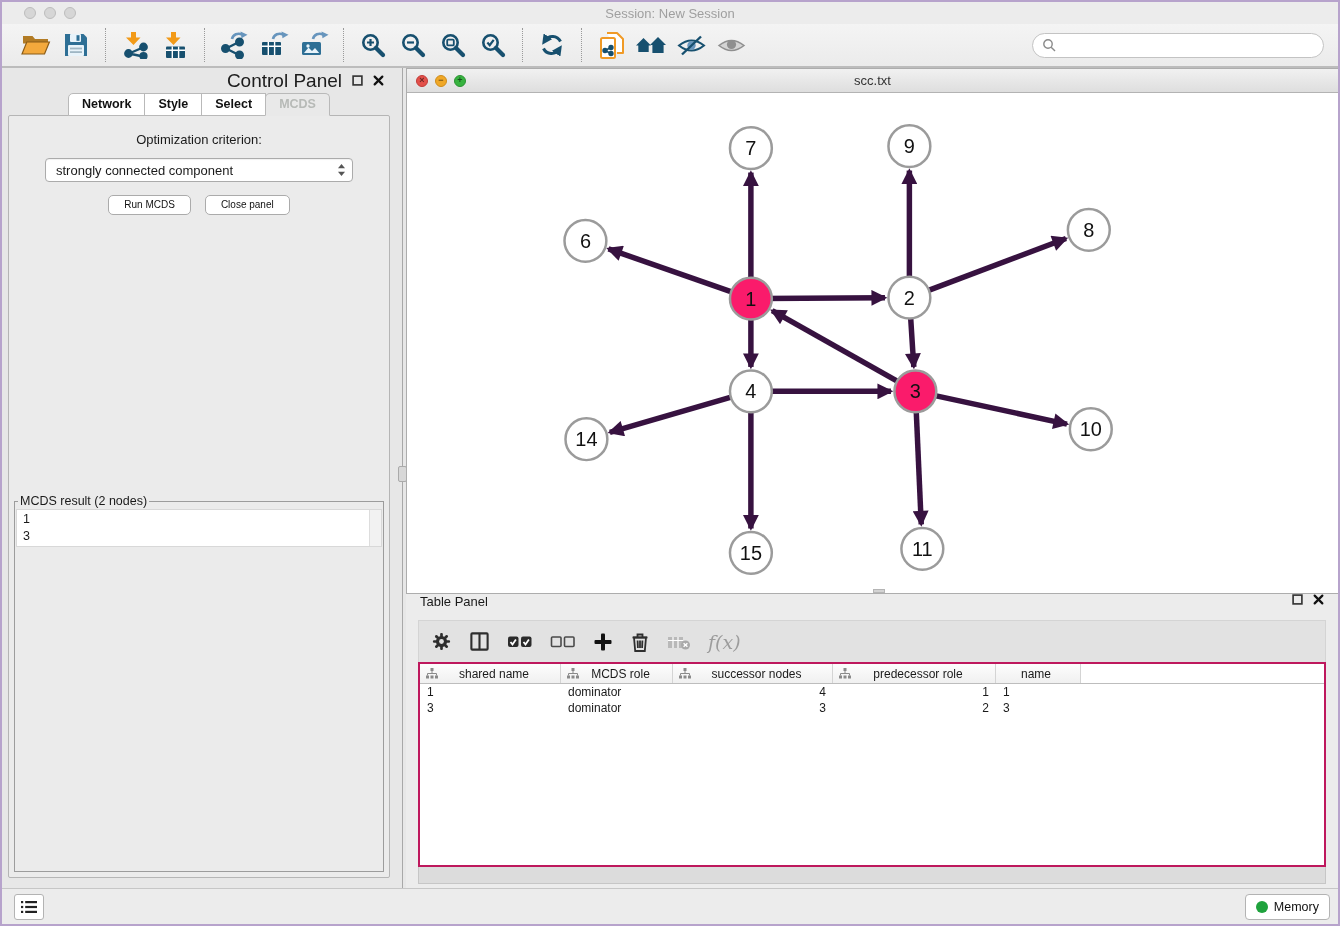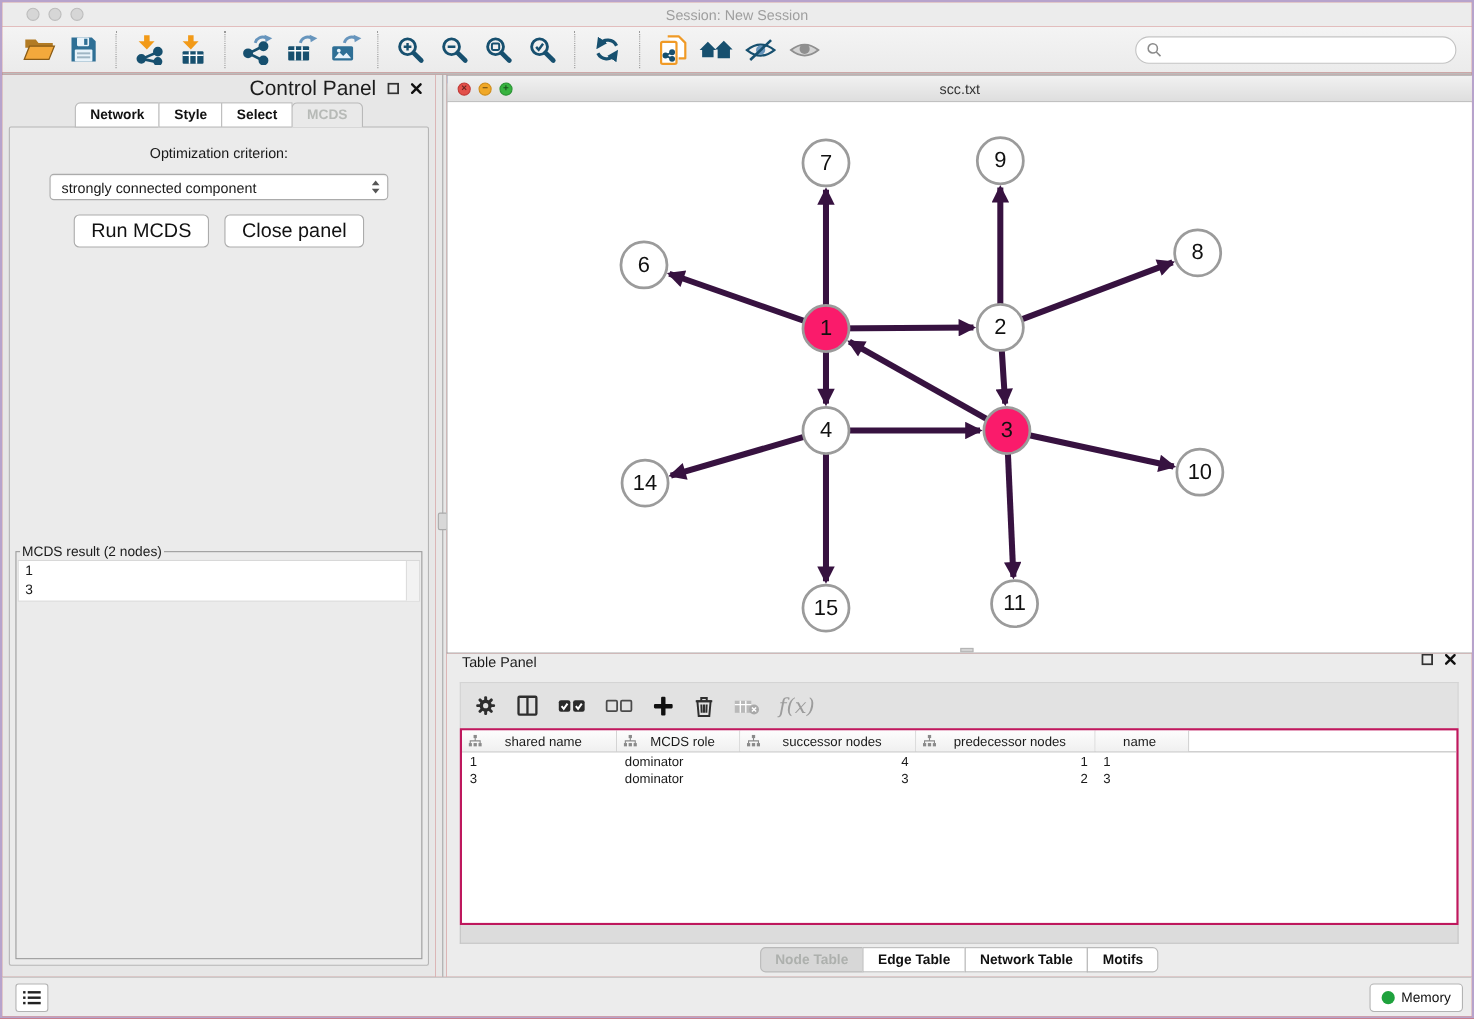--- a/index.html
+++ b/index.html
@@ -38,21 +38,21 @@
             padding:3px 13px 4px; margin-left:-1px; color:#111; }
   .cp-tab:first-child { border-radius:5px 0 0 0; margin-left:0; }
   .cp-tab.active { background:#e9e9e9; color:#b7bab7; border-radius:5px 5px 0 0; border-bottom-color:#e9e9e9; }
   .cp-body { flex:1; margin:0 6px 10px 6px; border:1px solid #b5b5b5; border-radius:2px; background:#ebebeb;
              display:flex; flex-direction:column; align-items:center; padding-top:16px; min-height:0; }
   .opt-label { font-size:13px; margin-bottom:11px; }
   .dropdown { width:308px; height:24px; background:#fff; border:1px solid #ababab; border-radius:4px;
               display:flex; align-items:center; padding:0 6px 0 10px; font-size:13px; box-shadow:inset 0 1px 1px rgba(0,0,0,.06); }
   .dropdown .dd-value { flex:1; }
   .btn-row { display:flex; gap:14px; margin-top:13px; }
-  .cp-btn { background:#fff; border:1px solid #ababab; border-radius:5px; font-size:18px; font-family:inherit;
+  .cp-btn { background:#fff; border:1px solid #ababab; border-radius:5px; font-size:10px; font-family:inherit;
             padding:3px 15px 4px; color:#111; }
   .result-fs { margin-top:auto; width:370px; height:378px; border:1px solid #9c9c9c; margin-bottom:5px;
                padding:1px; font-size:12.5px; background:#ebebeb; }
   .result-fs legend { font-size:12.5px; padding:0 2px; margin-left:2px; }
   .result-box { width:100%; height:100%; background:#fff; border:1px solid #d8d8d8; position:relative; }
   .result-lines { white-space:pre; font-size:12.5px; line-height:17px; padding:1px 6px; }
   .result-scroll { position:absolute; top:0; right:0; bottom:0; width:12px; background:#f2f2f2; border-left:1px solid #ddd; }
 
   
   .vsplit { width:10px; flex:none; position:relative; background:#e7e7e7; }
@@ -514,21 +514,21 @@
               <div class="th" style="width: 163px;">
                 <svg width="12" height="11" viewBox="0 0 12 11" style="flex:none">
                   <g fill="#8a8a8a">
                     <rect x="4.5" y="0" width="3" height="3"></rect>
                     <rect x="0" y="7.5" width="3" height="3"></rect>
                     <rect x="4.5" y="7.5" width="3" height="3"></rect>
                     <rect x="9" y="7.5" width="3" height="3"></rect>
                   </g>
                   <path d="M6 3 V5.5 M1.5 7.5 V5.5 H10.5 V7.5" stroke="#8a8a8a" fill="none"></path>
                 </svg>
-                <span class="th-label">predecessor nodes</span>
+                <span class="th-label">predecessor role</span>
               </div>
               <div class="th" style="width: 85px;">
                 <span class="th-label">name</span>
               </div>
             </div>
           <div id="tp-tbody">
               <div class="tr">
                 <div class="td" style="width: 141px; text-align: left;">1</div>
                 <div class="td" style="width: 112px; text-align: left;">dominator</div>
                 <div class="td" style="width: 160px; text-align: right;">4</div>
@@ -538,26 +538,20 @@
               <div class="tr">
                 <div class="td" style="width: 141px; text-align: left;">3</div>
                 <div class="td" style="width: 112px; text-align: left;">dominator</div>
                 <div class="td" style="width: 160px; text-align: right;">3</div>
                 <div class="td" style="width: 163px; text-align: right;">2</div>
                 <div class="td" style="width: 85px; text-align: left;">3</div>
               </div>
             </div>
         </div>
         <div class="tp-strip"></div>
-        <div class="tp-tabs" id="tp-tabs">
-            <div class="tp-tab active">Node Table</div>
-            <div class="tp-tab">Edge Table</div>
-            <div class="tp-tab">Network Table</div>
-            <div class="tp-tab">Motifs</div>
-          </div>
       </div>
     </div>
   </div>
 
   <div class="statusbar">
     <button class="sb-btn sb-list">
       <svg width="18" height="14" viewBox="0 0 18 14" fill="#222">
         <rect x="1" y="1" width="2.2" height="2.2"></rect>
           <rect x="5.2" y="1" width="11.8" height="2.2"></rect>
         <rect x="1" y="5.9" width="2.2" height="2.2"></rect>

